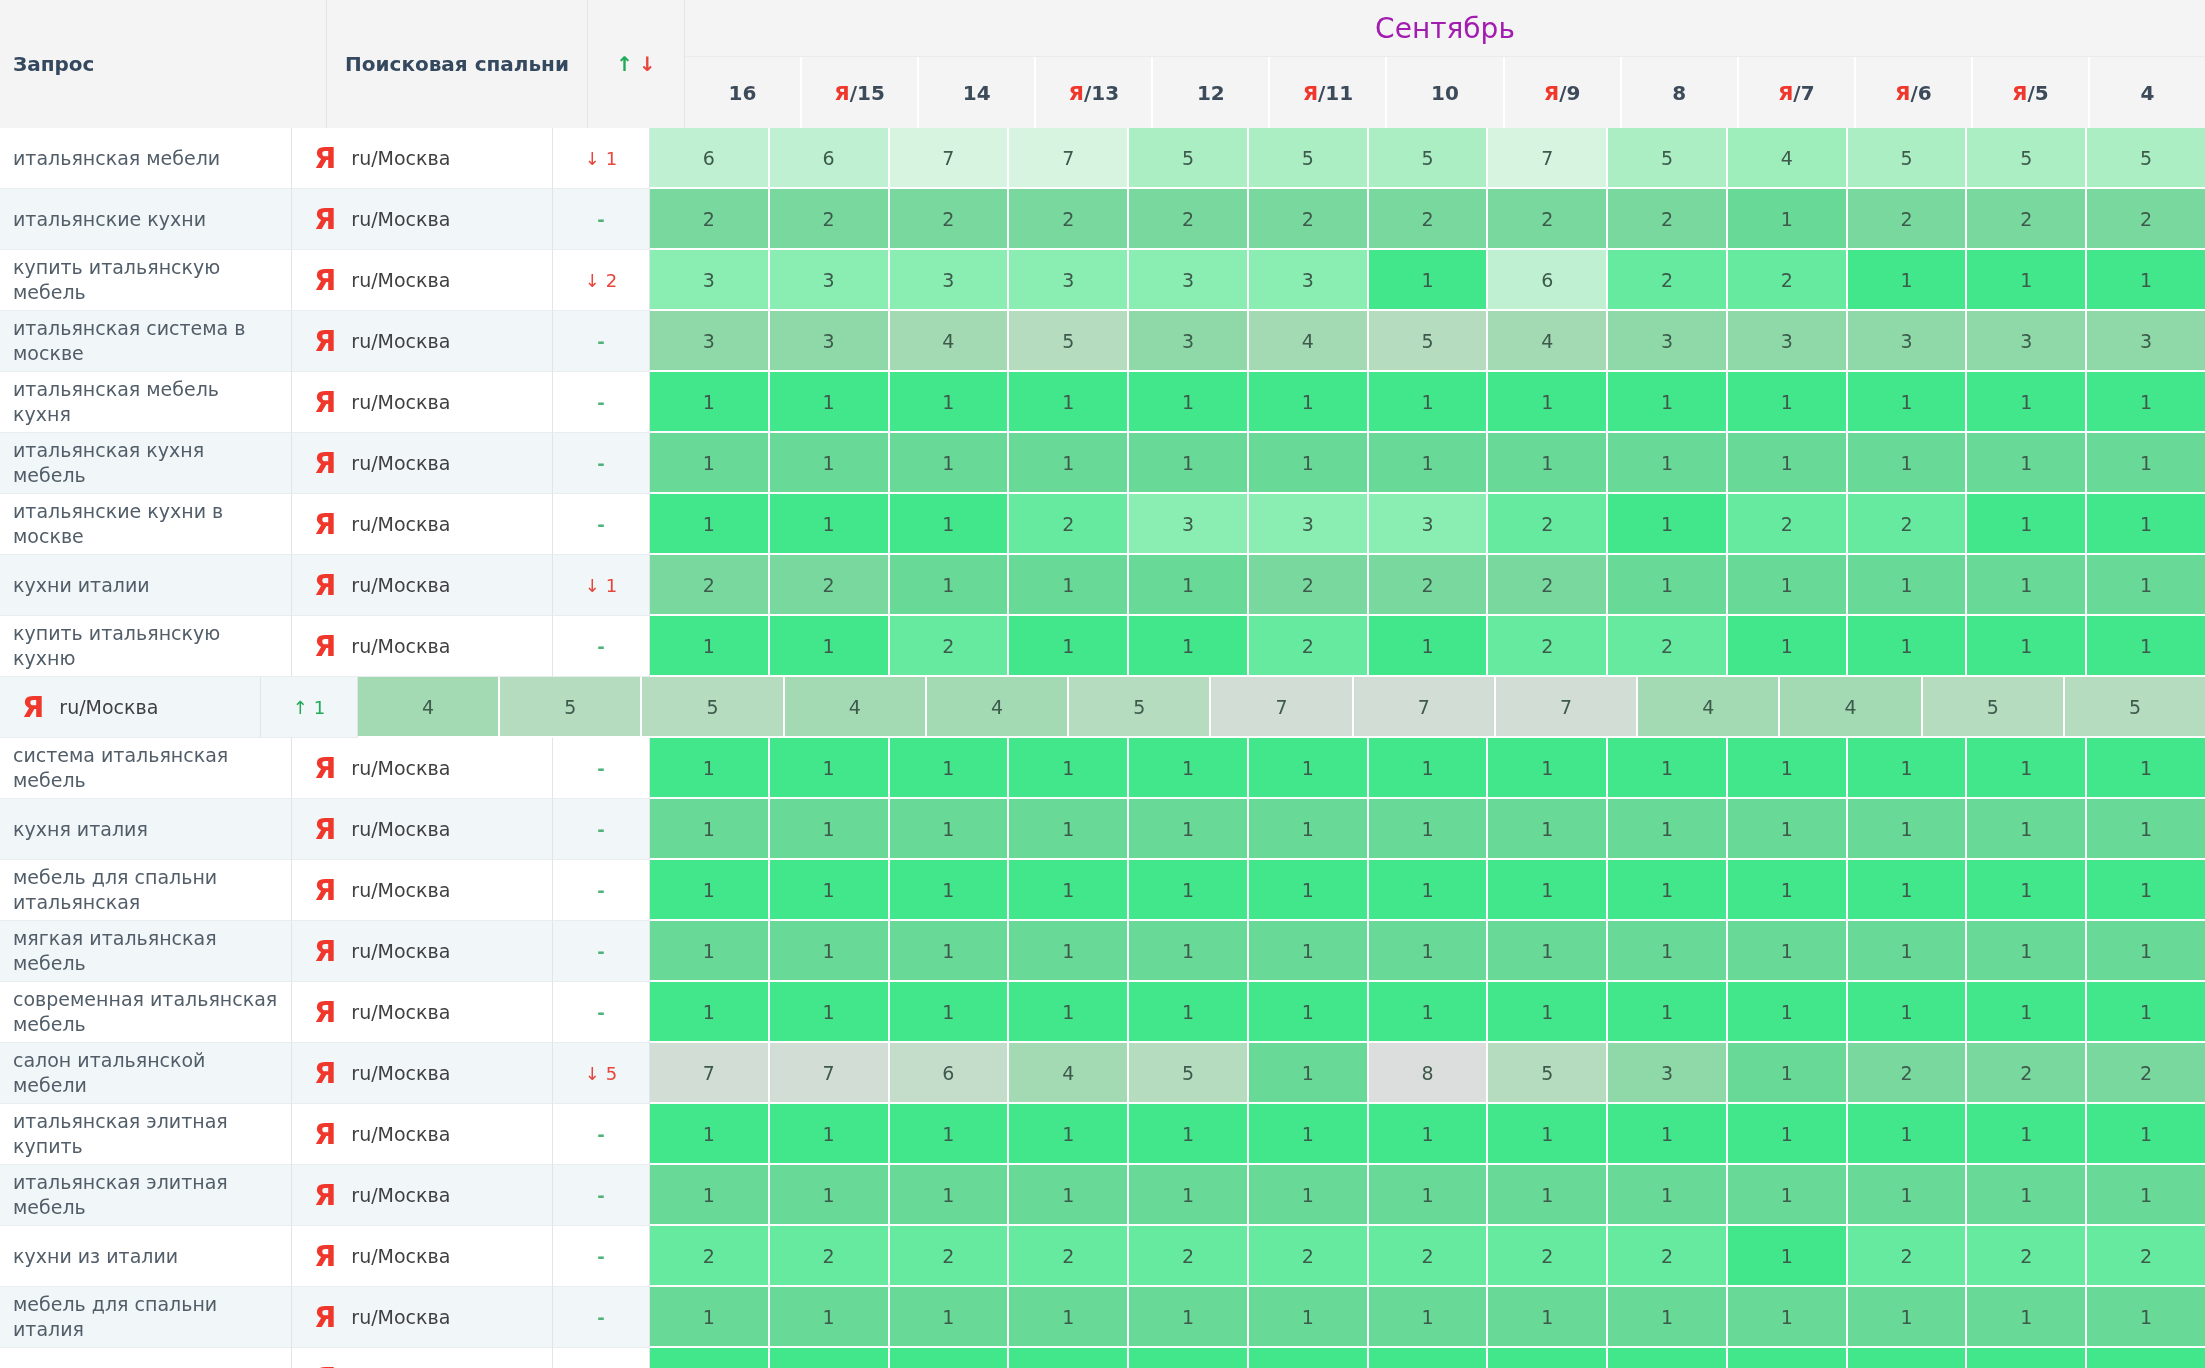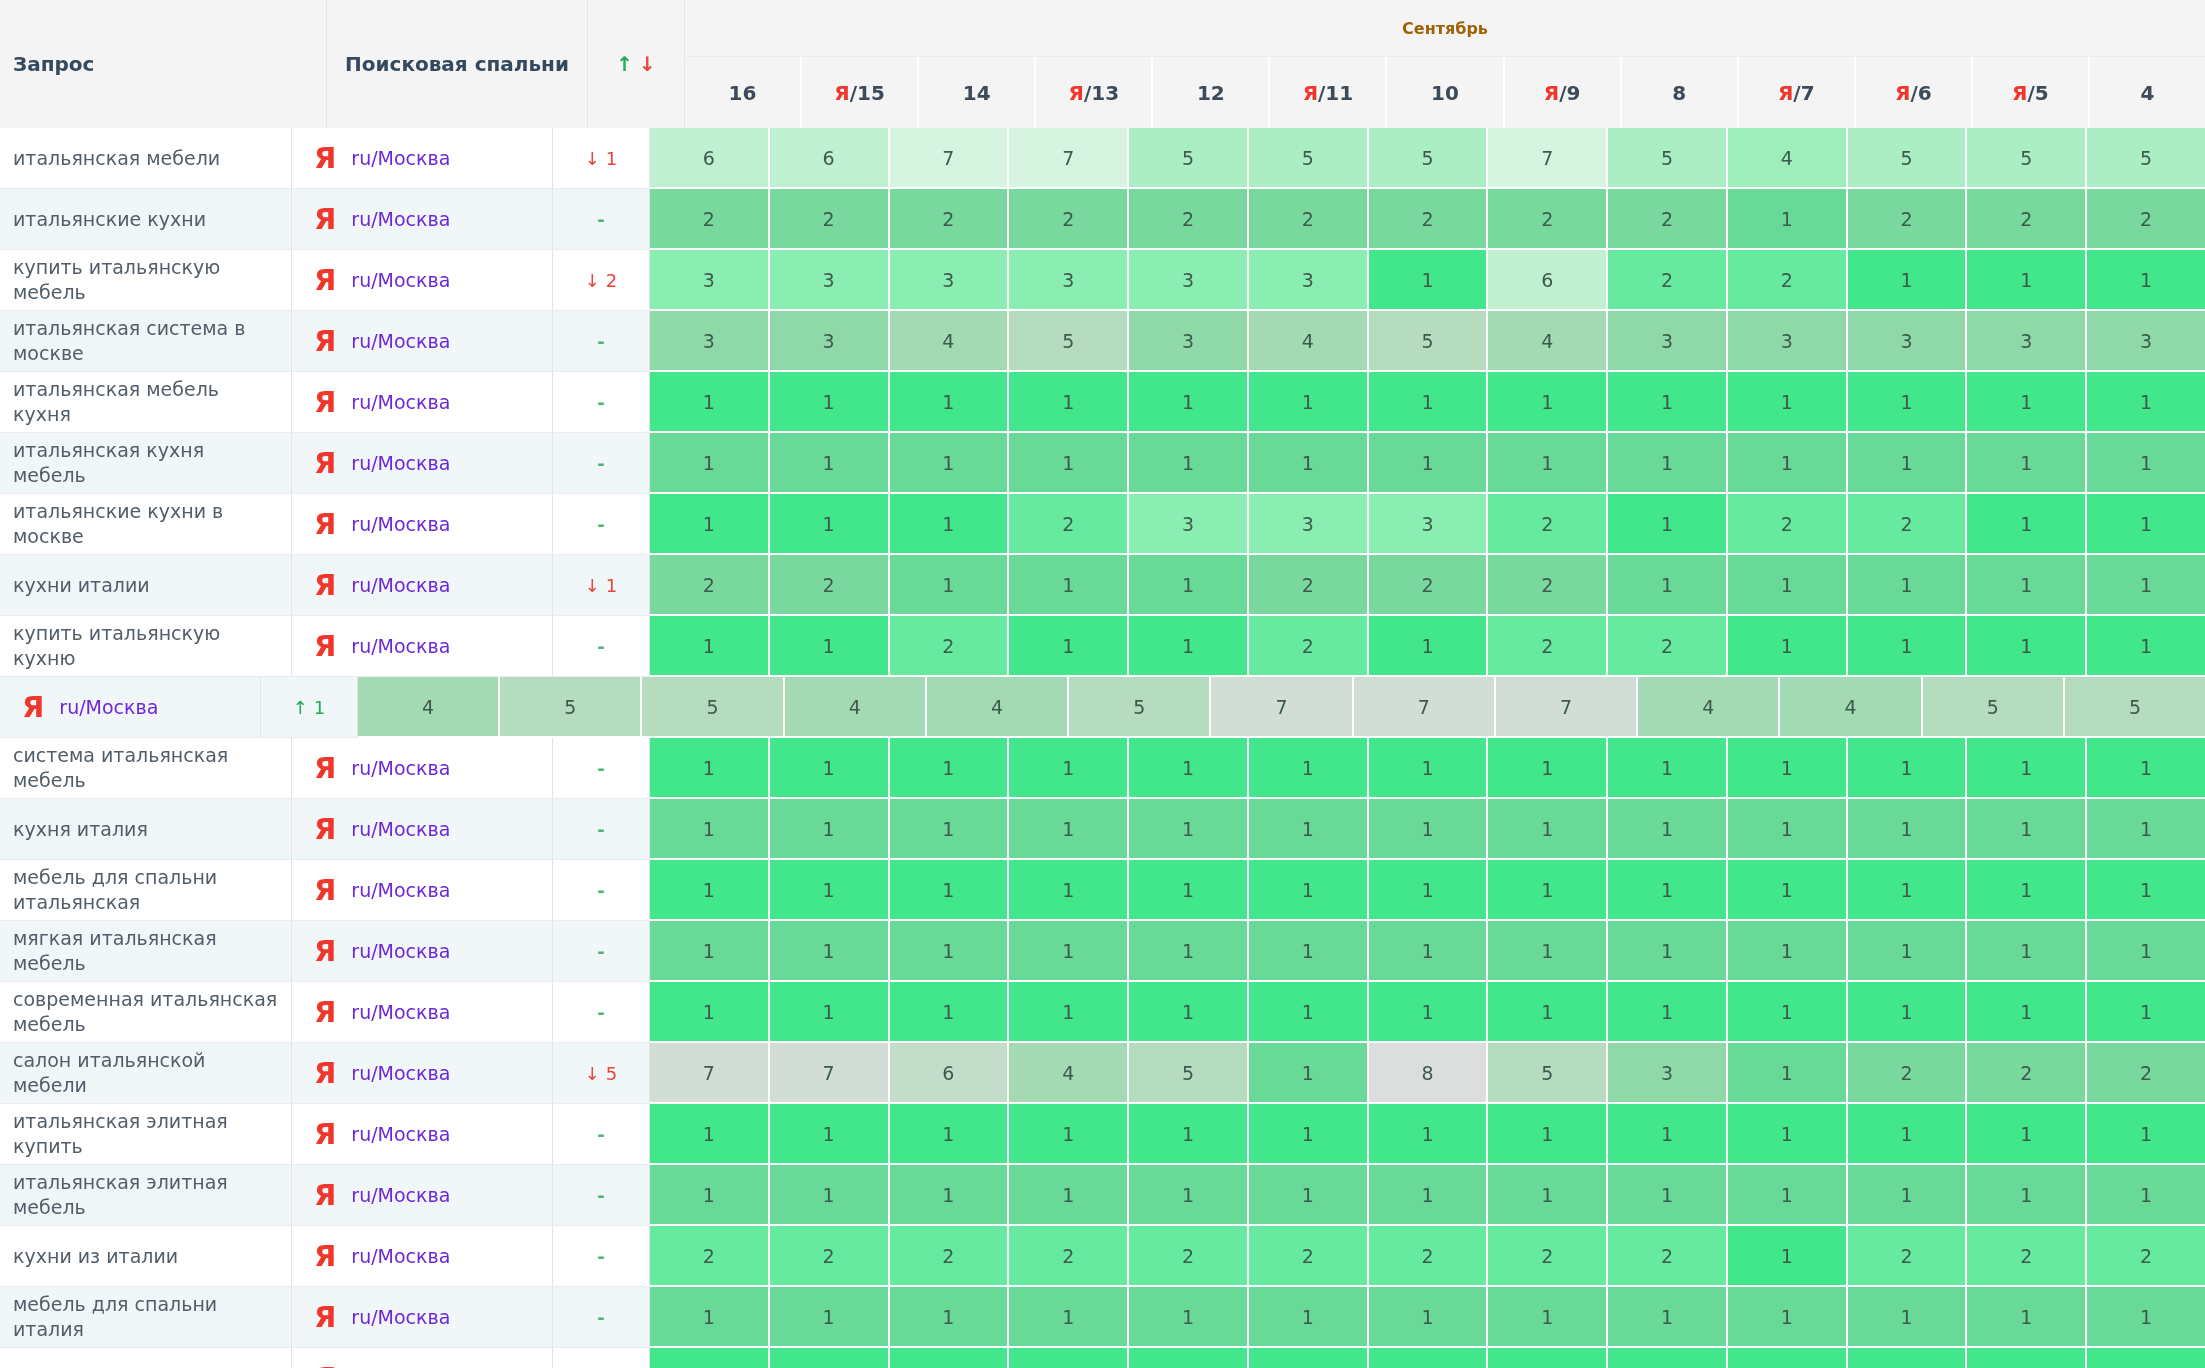--- a/index.html
+++ b/index.html
@@ -12,37 +12,37 @@
   .header { display:flex; height:128px; background:#f4f4f5; }
   .hc { display:flex; align-items:center; border-right:1px solid #e2e5e7; color:#34495e;
         font-size:20px; font-weight:bold; }
   .hc.query  { width:327px; padding-left:13px; }
   .hc.engine { width:261px; justify-content:center; text-align:center; line-height:1.35; }
   .hc.change { width:97px;  justify-content:center; gap:6px; }
   .hc.change .up   { color:#1fab57; }
   .hc.change .down { color:#e8453c; }
   .dates { flex:1; display:flex; flex-direction:column; }
   .month { height:56px; display:flex; align-items:center; justify-content:center;
-           color:#a16207; font-size:16px; font-weight:bold; }
+           color:#a21caf; font-size:28px; font-weight:normal; }
   .date-row { flex:1; display:flex; border-top:1px solid #eaebec; }
   .date-cell { flex:1; display:flex; align-items:center; justify-content:center;
                font-size:20px; font-weight:bold; color:#3c4a59;
                border-right:2px solid #fff; background:#f4f4f5; }
   .date-cell:last-child { border-right:none; }
   .date-cell .y { color:#f0372b; }
   
   .row { display:flex; height:61px; background:#fff; }
   .row.striped { background:#f1f6f8; }
   .c-query { width:292px; display:flex; align-items:center;
              padding:0 10px 0 13px; border-right:1px solid #e2e5e7;
              border-bottom:1px solid #e9edef; color:#515d68; font-size:19px; line-height:1.3; }
   .c-engine { width:261px; display:flex; align-items:center; gap:15px;
               padding-left:22px; border-right:1px solid #e2e5e7; border-bottom:1px solid #e9edef; }
   .y-icon { color:#f0372b; font-size:29px; font-weight:bold; line-height:1; }
-  .engine-label { color:#6d28d9; font-size:19px; }
+  .engine-label { color:#404040; font-size:19px; }
   .c-change { width:97px; display:flex; align-items:center; justify-content:center; gap:5px;
               border-right:1px solid #e2e5e7; border-bottom:1px solid #e9edef; font-size:18px; }
   .c-change.down { color:#e8453c; }
   .c-change.up   { color:#1fab57; }
   .c-change.none { color:#4db377; font-weight:bold; }
   .c-pos { flex:1; display:flex; align-items:center; justify-content:center;
            font-size:19px; color:#3d5a4c;
            border-right:2px solid #fff; border-bottom:2px solid #fff; }
   .c-pos:last-child { border-right:none; }
 </style>

